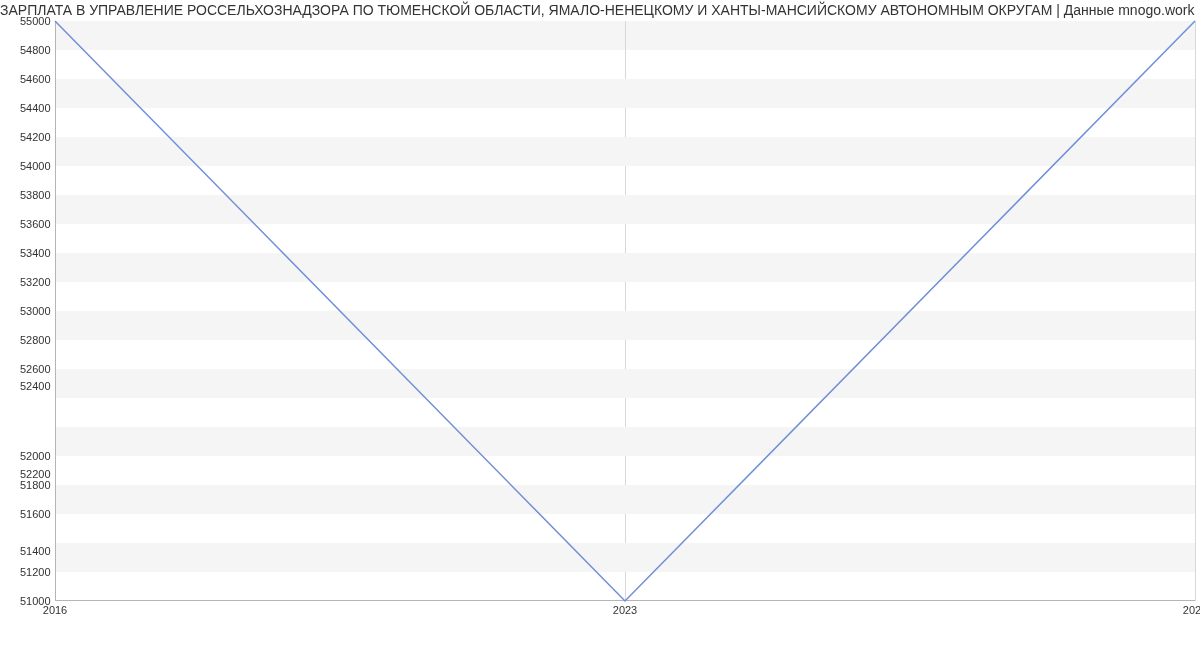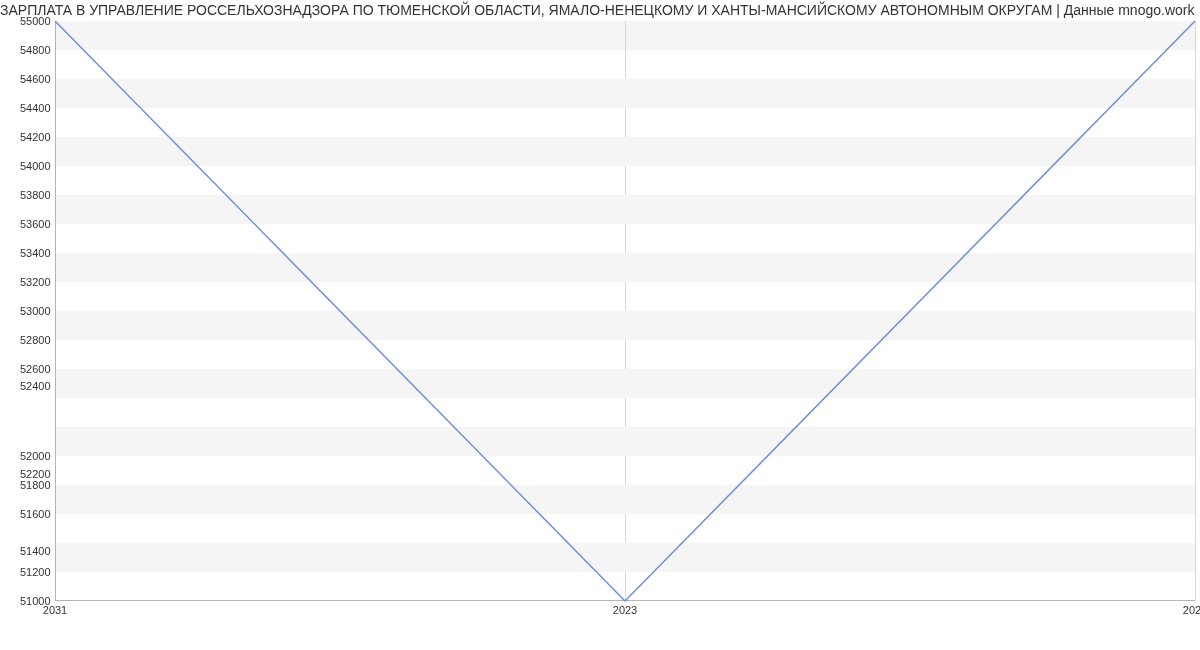--- a/index.html
+++ b/index.html
@@ -128,16 +128,16 @@
     <div class="ytick" style="top: 264px;">53200</div>
     <div class="ytick" style="top: 235px; text-align: center;">53400</div>
     <div class="ytick" style="top: 206px;">53600</div>
     <div class="ytick" style="top: 177px;">53800</div>
     <div class="ytick" style="top: 148px;">54000</div>
     <div class="ytick" style="top: 119px;">54200</div>
     <div class="ytick" style="top: 90px; padding-left: 45px;">54400</div>
     <div class="ytick" style="top: 61px; margin-left: 28px;">54600</div>
     <div class="ytick" style="top: 32px;">54800</div>
     <div class="ytick" style="top: 3px;">55000</div>
-    <div class="xtick" style="left: 55px;">2031</div>
+    <div class="xtick" style="left: 55px;">2016</div>
     <div class="xtick" style="left: 625px;">2023</div>
     <div class="xtick" style="left: 1195px;">2024</div>
   </div>
 
 </body></html>

